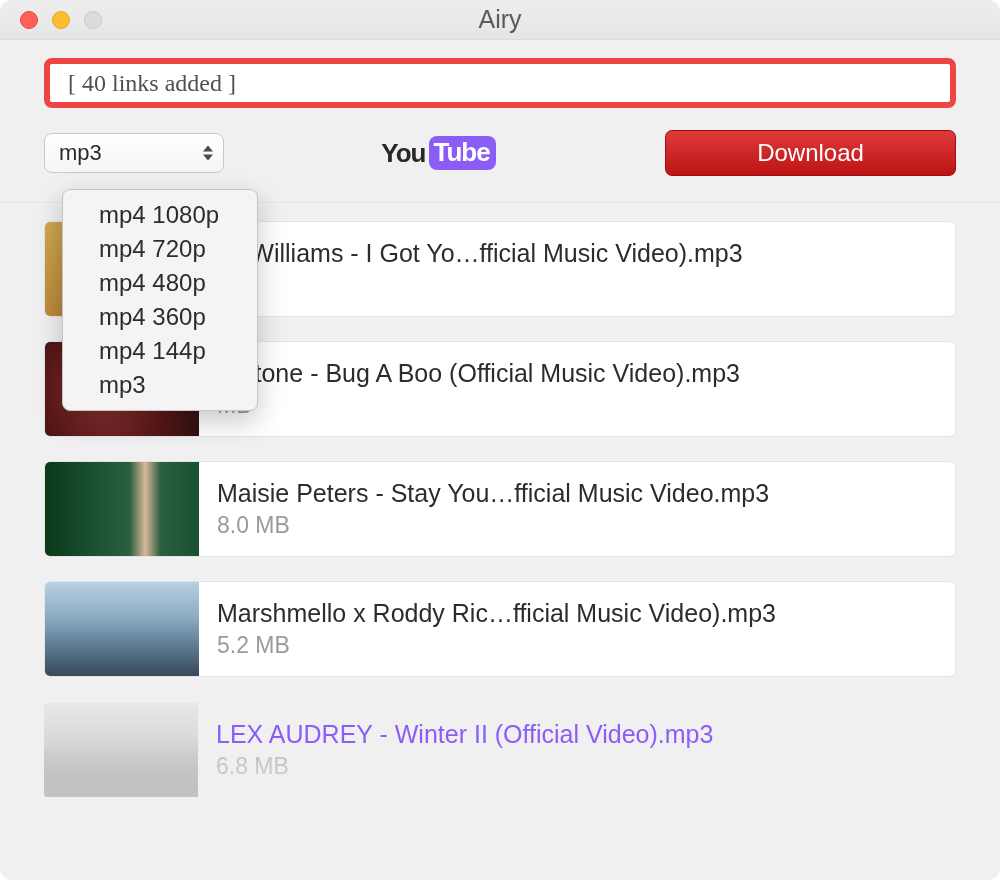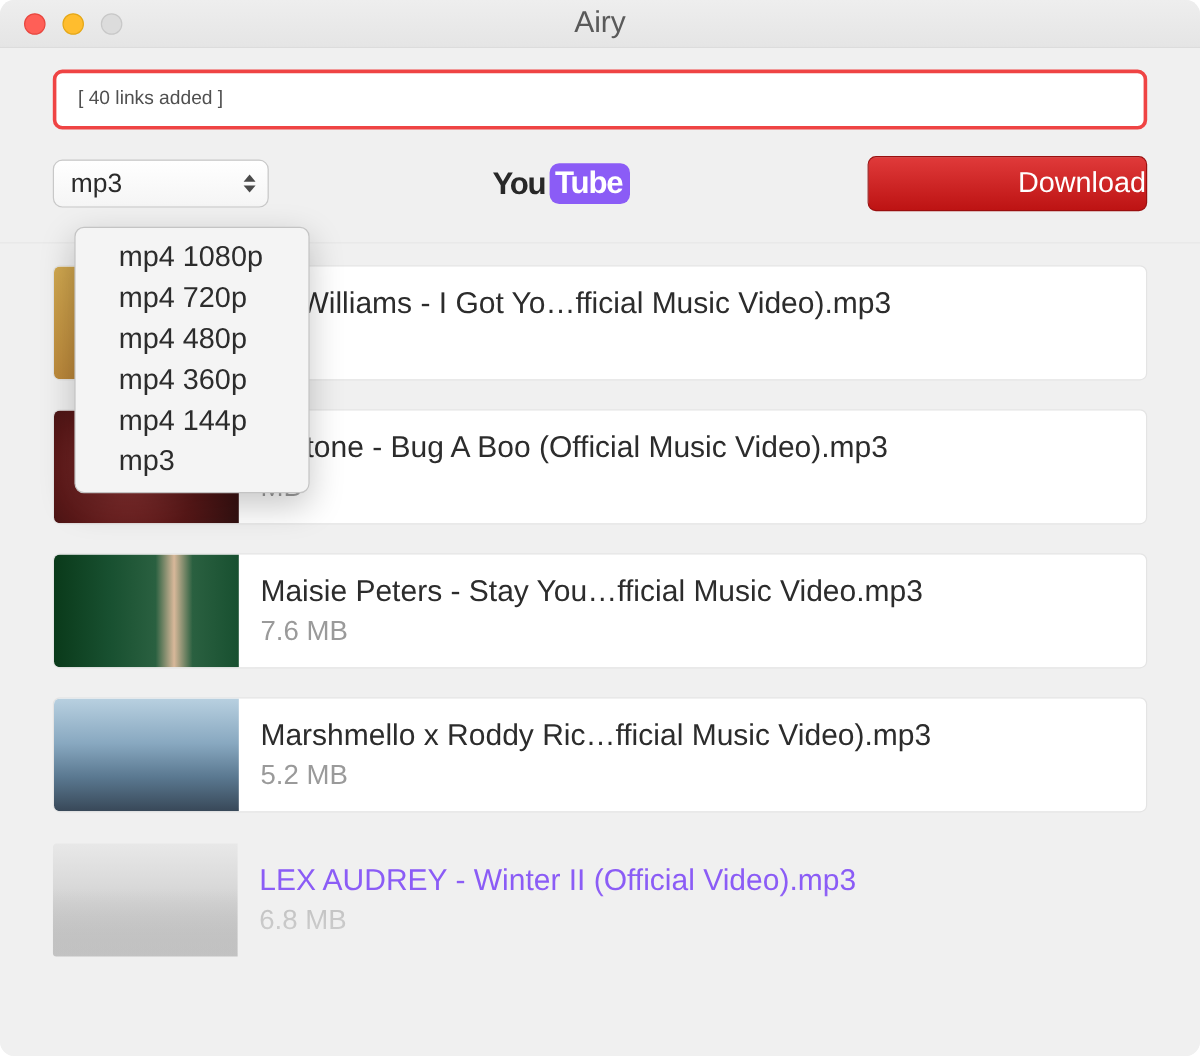--- a/index.html
+++ b/index.html
@@ -55,27 +55,28 @@
       font-weight: 400;
     }
     .top-section {
       background: #f0f0f0;
       padding: 18px 44px 26px 44px;
       border-bottom: 1px solid #e5e5e5;
     }
     .url-input {
       width: 100%;
       height: 50px;
-      border: 3px solid #ef4444;
+      border: 6px solid #ef4444;
       border-radius: 8px;
       background: #fff;
       padding: 0 18px;
-      font-size: 16px;
+      font-size: 24px;
       color: #505050;
       outline: none;
+      font-family: Liberation Serif, serif;
     }
     .controls-row {
       margin-top: 22px;
       display: flex;
       align-items: center;
       justify-content: space-between;
     }
     .format-select {
       width: 180px;
       height: 40px;
@@ -128,31 +129,31 @@
       color: #fff;
       font-family: Arial, sans-serif;
       font-size: 26px;
       font-weight: 700;
       padding: 1px 6px 2px 5px;
       border-radius: 8px;
       letter-spacing: -1px;
     }
 
     .download-btn {
-      width: 233px;
+      width: 291px;
       height: 46px;
       background: linear-gradient(to bottom, #e03a3a, #bd1313);
       border: 1px solid #9a0f0f;
       border-radius: 7px;
       color: #fff;
       font-size: 24px;
       font-weight: 400;
       display: flex;
       align-items: center;
-      justify-content: flex-end;
+      justify-content: center;
       cursor: pointer;
     }
 
     .list-area {
       padding: 18px 44px 0 44px;
       background: #f0f0f0;
     }
     .item {
       background: #fff;
       border: 1px solid #e4e4e4;
@@ -279,21 +280,21 @@
       <div class="item-info">
         <div class="item-title">e Stone - Bug A Boo (Official Music Video).mp3</div>
         <div class="item-size">MB</div>
       </div>
     </div>
 
     <div class="item">
       <div class="thumb thumb-2"></div>
       <div class="item-info">
         <div class="item-title">Maisie Peters - Stay You…fficial Music Video.mp3</div>
-        <div class="item-size">7.6 MB</div>
+        <div class="item-size">8.0 MB</div>
       </div>
     </div>
 
     <div class="item">
       <div class="thumb thumb-3"></div>
       <div class="item-info">
         <div class="item-title">Marshmello x Roddy Ric…fficial Music Video).mp3</div>
         <div class="item-size">5.2 MB</div>
       </div>
     </div>

